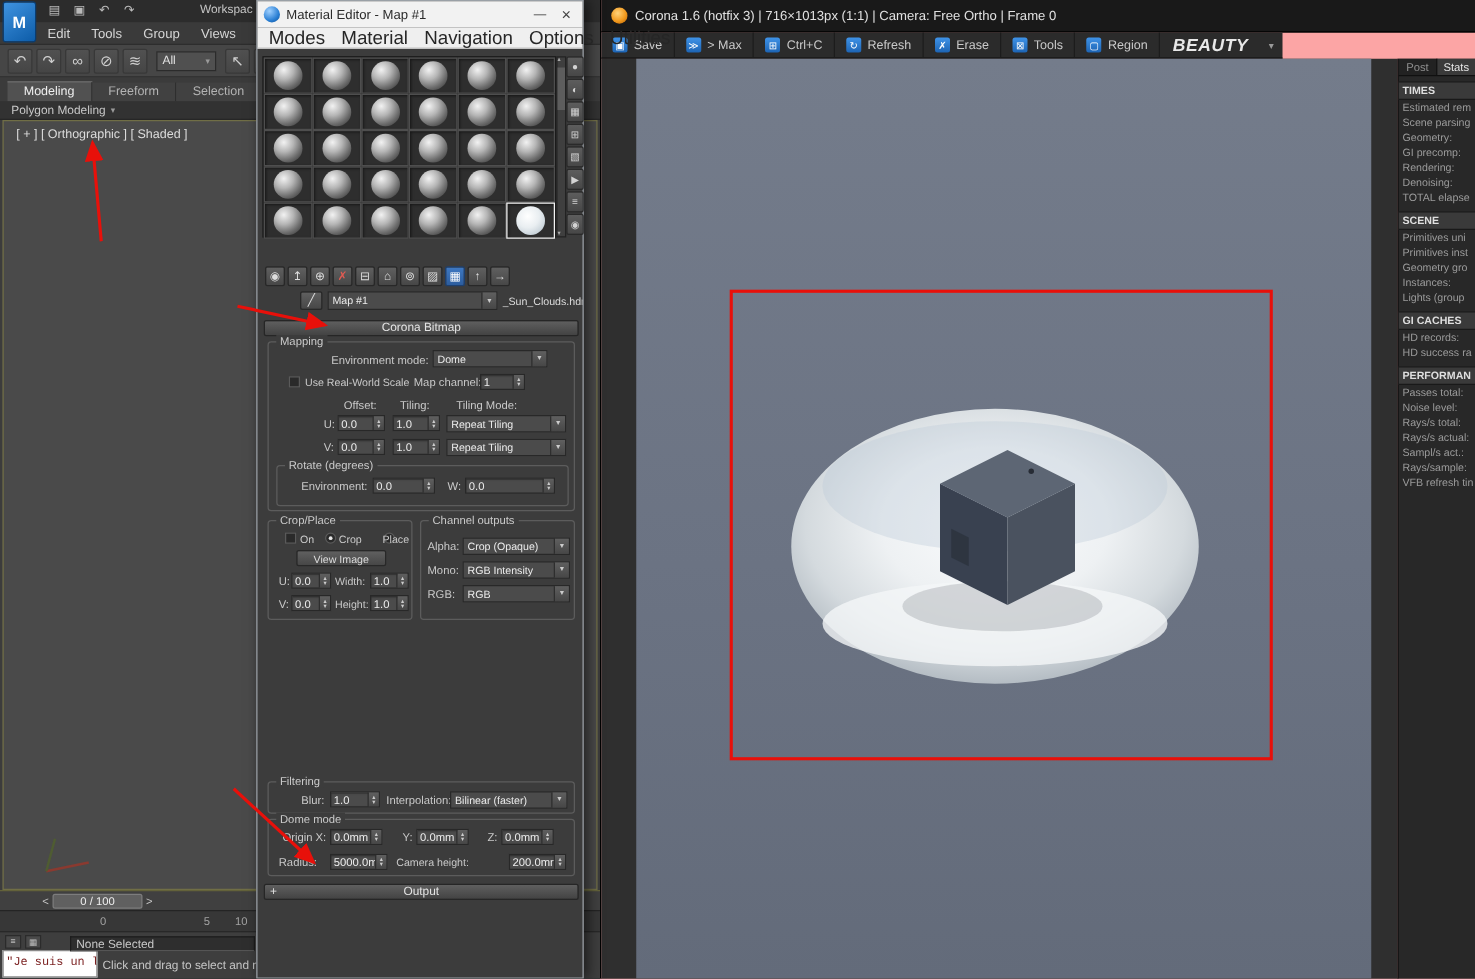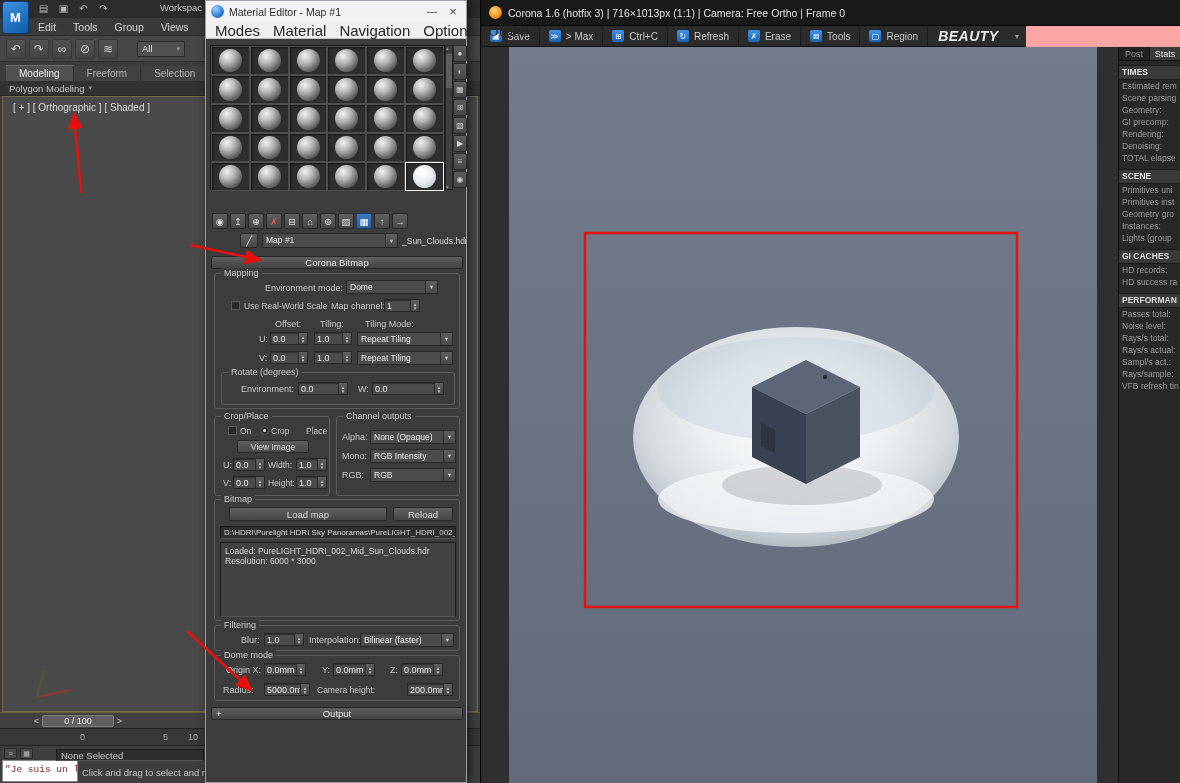--- a/index.html
+++ b/index.html
@@ -12,21 +12,21 @@
 .max-topstrip{position:absolute;left:0;top:0;width:480px;height:18px;background:#2c2c2c;display:flex;align-items:center}
 .max-logo{position:absolute;left:2px;top:1px;width:27px;height:33px;background:linear-gradient(145deg,#3f93e0,#0d5ca8);border:1px solid #0a3c70;border-radius:3px;color:#fff;font-weight:bold;font-size:13px;display:flex;align-items:center;justify-content:center;z-index:3}
 .qa-icons{position:absolute;left:36px;top:1px;display:flex;gap:5px}
 .qa-i{width:15px;height:15px;color:#b9b9b9;font-size:10px;display:flex;align-items:center;justify-content:center}
 .workspace{position:absolute;left:160px;top:2px;color:#c5c5c5;font-size:9.5px;display:flex;gap:3px;align-items:center}
 .dd-caret{color:#9a9a9a;font-size:7px}
 .max-menubar{position:absolute;left:0;top:18px;width:480px;height:18px;background:#3a3a3a;display:flex;align-items:center;gap:17px;padding-left:38px;border-bottom:1px solid #2d2d2d}
 .mi{color:#d6d6d6;font-size:10.5px}
 .max-toolbar{position:absolute;left:0;top:36px;width:480px;height:26px;background:#464646;border-bottom:1px solid #2e2e2e;display:flex;align-items:center;gap:3px;padding-left:6px}
 .tb-i{width:20px;height:20px;color:#cfcfcf;font-size:12px;display:flex;align-items:center;justify-content:center;background:linear-gradient(#515151,#454545);border:1px solid #383838;border-radius:2px}
-.tb-dd{width:48px;height:16px;background:#505050;border:1px solid #2b2b2b;display:flex;align-items:center;justify-content:space-between;padding:0 4px;margin:0 16px;color:#e3e3e3;font-size:9.5px}
+.tb-dd{width:48px;height:16px;background:#505050;border:1px solid #2b2b2b;display:flex;align-items:center;justify-content:space-between;padding:0 4px;margin:0 4px;color:#e3e3e3;font-size:9.5px}
 .ribbon-tabs{position:absolute;left:0;top:62px;width:480px;height:19px;background:#3b3b3b;display:flex;align-items:flex-end;padding-left:6px}
 .rtab{padding:2px 13px;font-size:10px;color:#b3b3b3;border-right:1px solid #2e2e2e;background:#414141}
 .rtab.active{background:#515151;color:#efefef;border-top:1px solid #6d6d6d}
 .ribbon-strip{position:absolute;left:0;top:81px;width:480px;height:15px;background:#323232;color:#c8c8c8;font-size:9.5px;display:flex;align-items:center;gap:4px;padding-left:9px;border-bottom:1px solid #262626}
 .viewport{position:absolute;left:2px;top:96px;width:476px;height:616px;background:#4a4a4a;border:1px solid #706e46}
 .vp-label{position:absolute;left:10px;top:5px;color:#dcdcdc;font-size:10px}
 .axis-gizmo{position:absolute;left:28px;bottom:6px}
 .timeline{position:absolute;left:0;top:712px;width:480px;height:16px;background:#404040;border-top:1px solid #63623a;display:flex;align-items:center}
 .tl-btn{color:#c9c9c9;font-size:9px;width:11px;text-align:center}
 .tl-frame{width:72px;height:12px;background:#606060;border:1px solid #7d7d7d;color:#efefef;font-size:9px;display:flex;align-items:center;justify-content:center;border-radius:2px}
@@ -507,45 +507,35 @@
       <span class="spin abs" style="left:81px;top:59px;width:31px">
           <i class="sv">1.0</i>
           <i class="sa"></i>
         </span>
     </div>
 
     <div class="grp" style="left:130px;top:415px;width:124px;height:80px">
       <span class="grp-l">Channel outputs</span>
       <span class="lbl abs" style="left:5px;top:15px">Alpha:</span>
       <span class="dd abs" style="left:33px;top:13px;width:86px">
-          <i class="dv">None (Opaque)</i>
+          <i class="dv">Crop (Opaque)</i>
           <i class="da"></i>
         </span>
       <span class="lbl abs" style="left:5px;top:34px">Mono:</span>
       <span class="dd abs" style="left:33px;top:32px;width:86px">
           <i class="dv">RGB Intensity</i>
           <i class="da"></i>
         </span>
       <span class="lbl abs" style="left:5px;top:53px">RGB:</span>
       <span class="dd abs" style="left:33px;top:51px;width:86px">
           <i class="dv">RGB</i>
           <i class="da"></i>
         </span>
     </div>
 
-    <div class="grp" style="left:8px;top:498px;width:246px;height:122px">
-      <span class="grp-l">Bitmap</span>
-      <span class="b3 abs" style="left:14px;top:7px;width:158px;height:14px">Load map</span>
-      <span class="b3 abs" style="left:178px;top:7px;width:60px;height:14px">Reload</span>
-      <div class="sunken abs" style="left:5px;top:26px;width:236px;height:13px;font-size:8px;line-height:12px;padding-left:3px;white-space:nowrap;overflow:hidden">D:\HDRI\Purelight HDRI Sky Panoramas\PureLIGHT_HDRI_002_</div>
-      <div class="sunken abs" style="left:5px;top:42px;width:236px;height:75px;background:#424242;padding:3px 4px">
-        <div style="font-size:8.5px;color:#d8d8d8;white-space:nowrap;overflow:hidden">Loaded: PureLIGHT_HDRI_002_Mid_Sun_Clouds.hdr</div>
-        <div style="font-size:8.5px;color:#d8d8d8">Resolution: 6000 * 3000</div>
-      </div>
-    </div>
 
     <div class="grp" style="left:8px;top:624px;width:246px;height:26px">
       <span class="grp-l">Filtering</span>
       <span class="lbl abs" style="left:26px;top:9px">Blur:</span>
       <span class="spin abs" style="left:49px;top:7px;width:40px">
           <i class="sv">1.0</i>
           <i class="sa"></i>
         </span>
       <span class="lbl abs" style="left:94px;top:9px">Interpolation:</span>
       <span class="dd abs" style="left:145px;top:7px;width:94px">

